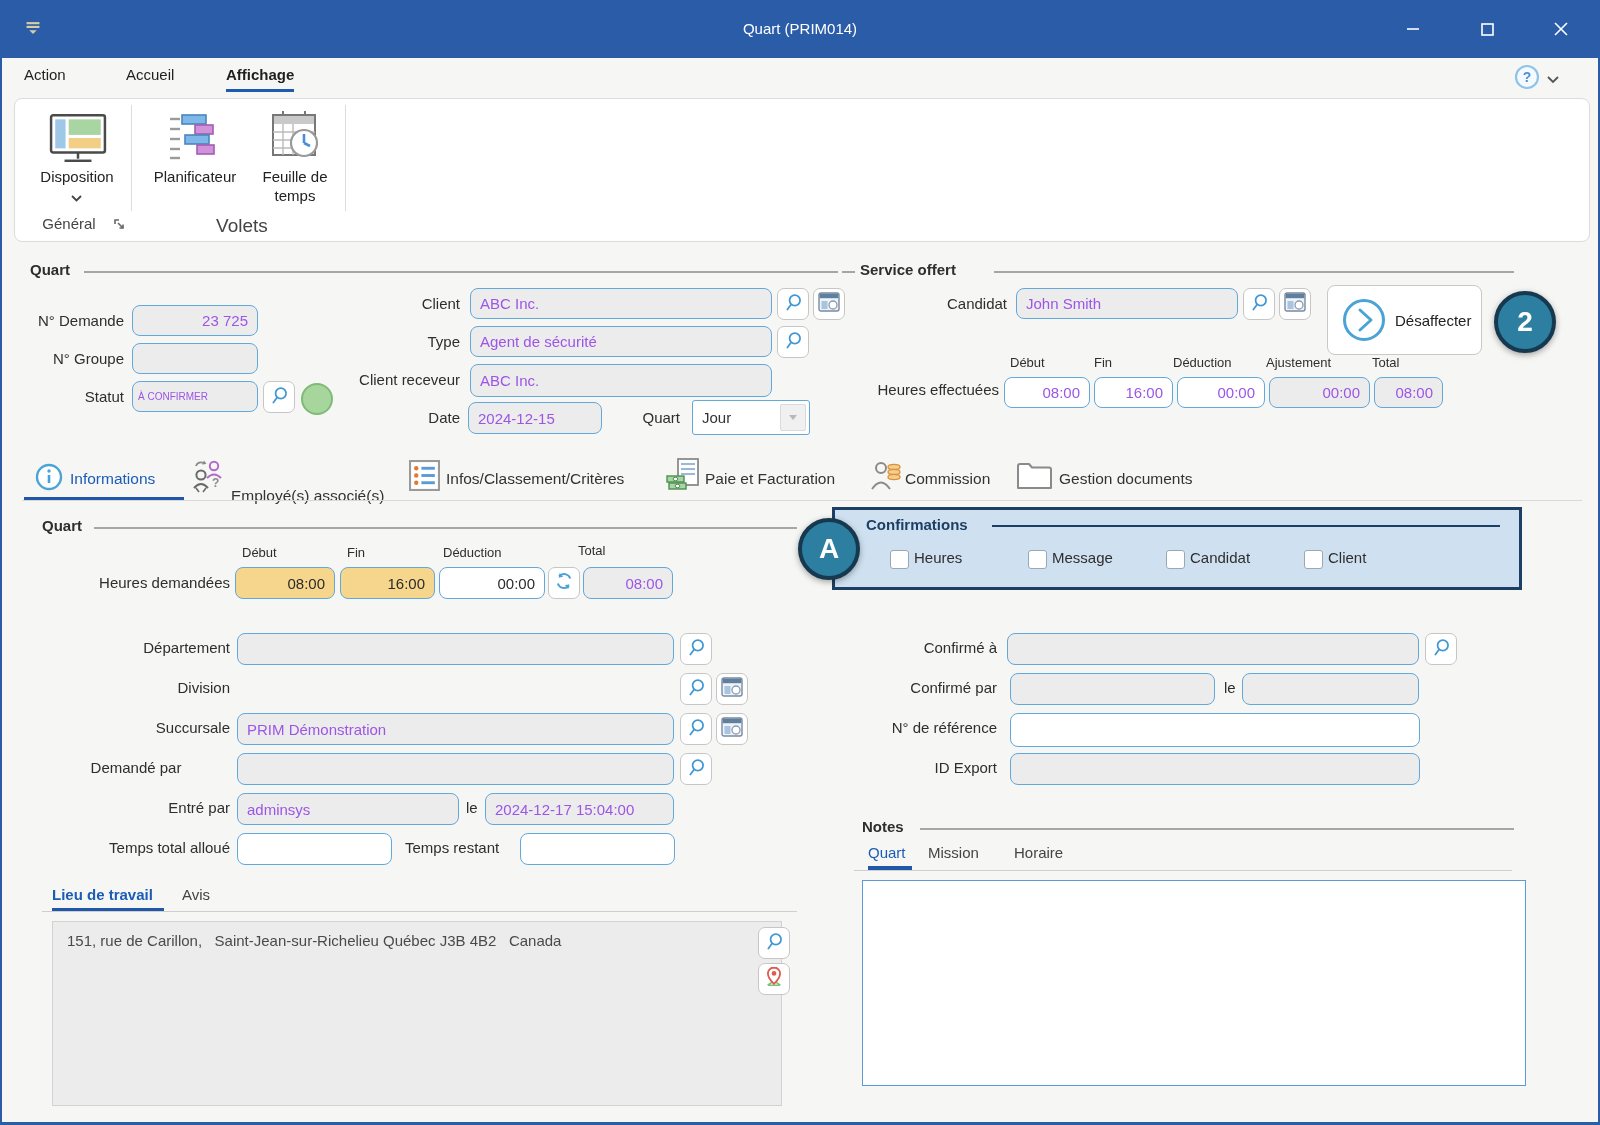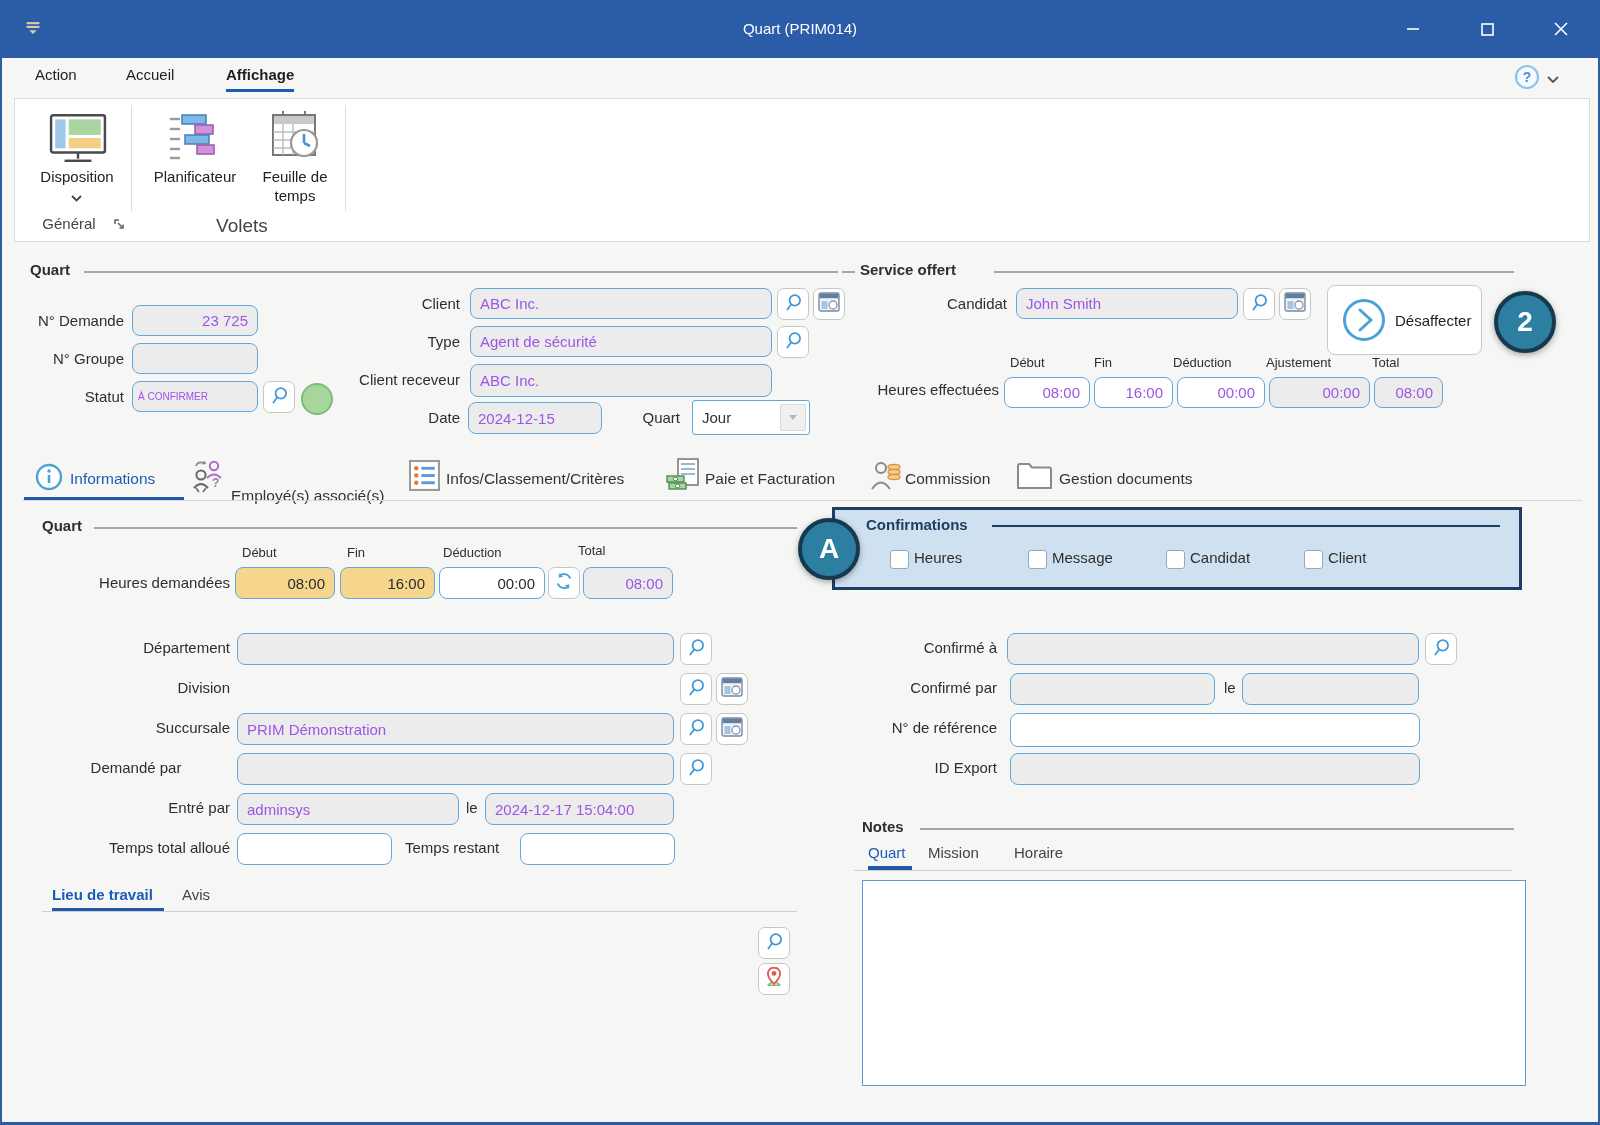--- a/index.html
+++ b/index.html
@@ -6,21 +6,21 @@
   .window{position:relative;width:1600px;height:1125px;background:#f6f6f5;overflow:hidden;
           border-left:2px solid #2a5ca8;border-right:2px solid #2a5ca8;border-bottom:3px solid #2a5ca8;box-sizing:border-box;}
   .abs{position:absolute;box-sizing:border-box;}
   
   .titlebar{position:absolute;left:0;top:0;right:0;height:58px;background:#2a5ca8;}
   .wtitle{position:absolute;left:0;right:0;top:0;height:58px;line-height:58px;text-align:center;color:#fff;font-size:15px;}
   .winctl{position:absolute;top:14px;width:46px;height:30px;display:flex;align-items:center;justify-content:center;cursor:default;}
   
   .rtab{position:absolute;top:66px;font-size:15px;color:#1f1f1f;padding-bottom:6px;}
   .rtab.active{font-weight:bold;border-bottom:3px solid #1e5bb0;}
-  .ribbon-panel{position:absolute;left:12px;top:98px;width:1574px;height:142px;background:#fff;border:1px solid #dcdcdc;border-radius:0;}
+  .ribbon-panel{position:absolute;left:12px;top:98px;width:1574px;height:142px;background:#fff;border:1px solid #dcdcdc;border-radius:8px;}
   .rbtn-lbl{position:absolute;font-size:15px;color:#222;text-align:center;line-height:19px;}
   .rgrp-lbl{position:absolute;font-size:14px;color:#555;text-align:center;}
   .rsep{position:absolute;width:1px;background:#dcdcdc;}
   
   .grp-title{position:absolute;font-size:15px;font-weight:bold;color:#2e2e2e;white-space:nowrap;}
   .grp-line{position:absolute;height:2px;background:#a6a6a6;}
   
   .lbl{position:absolute;font-size:15px;color:#2e2e2e;white-space:nowrap;}
   .lbl.r{text-align:right;}
   .hdr{position:absolute;font-size:13px;color:#2e2e2e;white-space:nowrap;}
@@ -84,21 +84,21 @@
         </svg>
     </div>
     <div class="winctl" style="left:1536px;">
       <svg width="14" height="14" viewBox="0 0 14 14">
           <line x1="1" y1="1" x2="13" y2="13" stroke="#fff" stroke-width="1.6"></line>
           <line x1="13" y1="1" x2="1" y2="13" stroke="#fff" stroke-width="1.6"></line>
         </svg>
     </div>
   </div>
 
-  <span class="rtab" style="left:33px;">Action</span>
+  <span class="rtab" style="left:22px;">Action</span>
   <span class="rtab" style="left:124px;">Accueil</span>
   <span class="rtab active" style="left:224px;">Affichage</span>
   <span class="abs" style="left:1512px;top:64px;">
     <svg width="26" height="26" viewBox="0 0 26 26">
         <circle cx="13" cy="13" r="11" fill="#f4faff" stroke="#8fc3e8" stroke-width="2.2"></circle>
         <text x="13" y="18" text-anchor="middle" font-size="14" font-weight="bold" fill="#4a90d8">?</text>
       </svg>
   </span>
   <span class="abs" style="left:1544px;top:71px;">
     <svg width="14" height="10" viewBox="0 0 14 10">
@@ -533,20 +533,21 @@
   <span class="subtab" style="left:926px;top:844px;">Mission</span>
   <span class="subtab" style="left:1012px;top:844px;">Horaire</span>
   <div class="blue-underline" style="left:866px;top:866px;width:44px;"></div>
   <div class="thin-line" style="left:852px;top:870px;width:658px;background:#cfcfcf;"></div>
   <div class="notes-area" style="left:860px;top:880px;width:650px;height:192px;"></div>
 
   <span class="subtab active" style="left:50px;top:886px;font-weight:bold;">Lieu de travail</span>
   <span class="subtab" style="left:180px;top:886px;">Avis</span>
   <div class="blue-underline" style="left:50px;top:908px;width:112px;"></div>
   <div class="thin-line" style="left:40px;top:911px;width:755px;background:#cfcfcf;"></div>
+  <div class="addr" style="left:50px;top:921px;width:700px;height:163px;">151, rue de Carillon,   Saint-Jean-sur-Richelieu Québec J3B 4B2   Canada</div>
   <div class="sqbtn" style="left:756px;top:927px;">
     <span><svg width="21" height="21" viewBox="0 0 24 24">
           <circle cx="13.5" cy="9.5" r="6" fill="none" stroke="#3f97d4" stroke-width="2"></circle>
           <line x1="9" y1="14.5" x2="5" y2="20" stroke="#3f97d4" stroke-width="2" stroke-linecap="round"></line>
         </svg></span>
   </div>
   <div class="sqbtn" style="left:756px;top:963px;">
     <span><svg width="20" height="23" viewBox="0 0 22 25">
           <path d="M4,21 l5,-3.5 M18,21 l-5,-3.5 M4,21 h14" fill="none" stroke="#7cc47c" stroke-width="1.8" stroke-linejoin="round"></path>
           <path d="M11,1.5 C7,1.5 4.3,4.6 4.3,8 c0,4.8 6.7,11.5 6.7,11.5 s6.7,-6.7 6.7,-11.5 c0,-3.4 -2.7,-6.5 -6.7,-6.5 z" fill="#fff" stroke="#e05a4e" stroke-width="2"></path>

